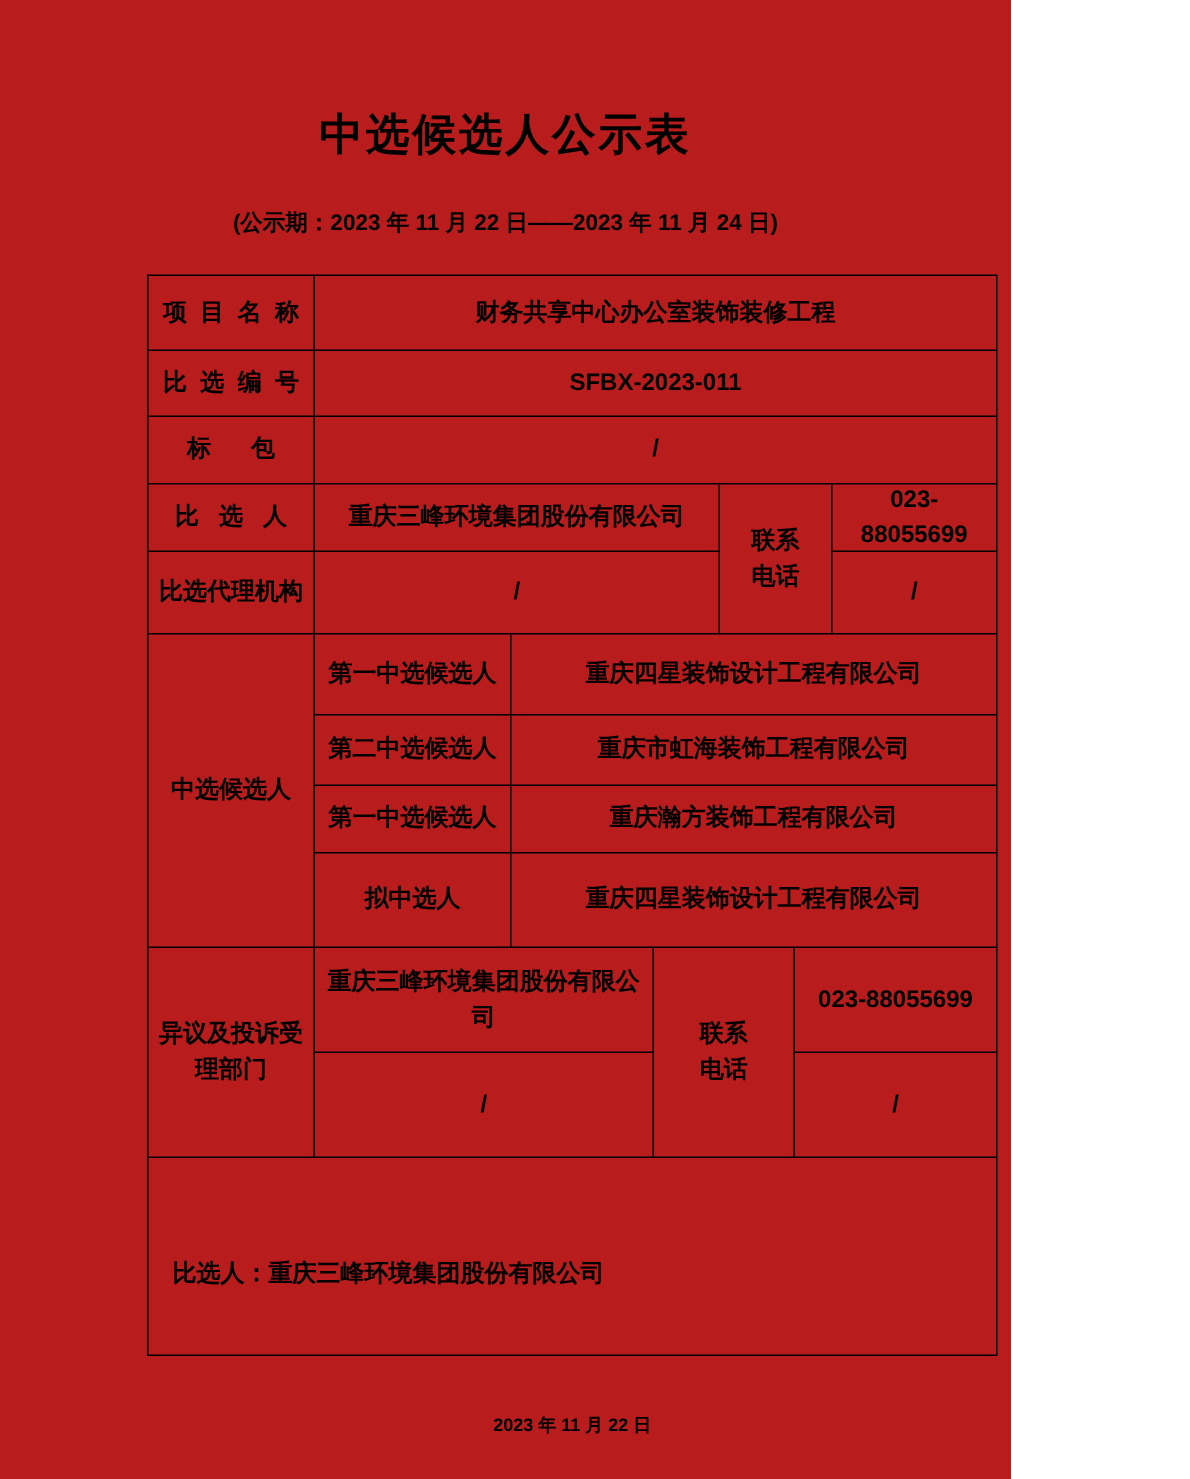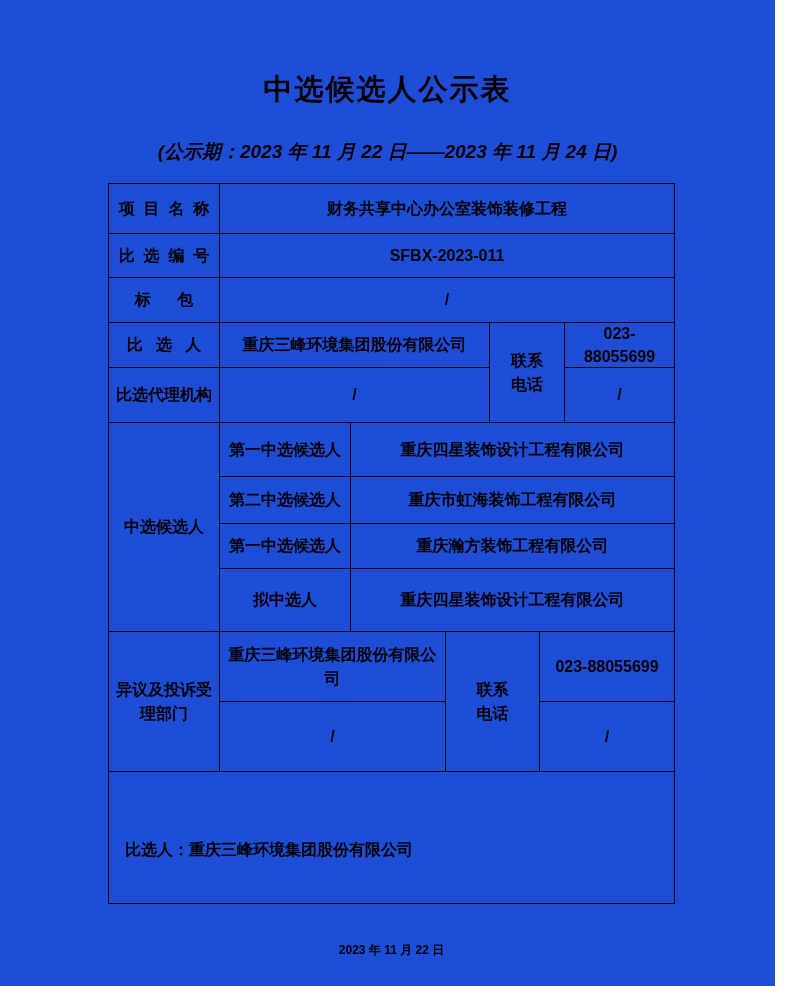--- a/index.html
+++ b/index.html
@@ -1,33 +1,33 @@
 <!DOCTYPE html>
 <html><head>
 <meta charset="utf-8">
 <style>
   html,body { margin:0; padding:0; }
   body {
     width:793px; height:986px; background:#ffffff;
     font-family:"Liberation Sans", sans-serif;
     color:#000; font-weight:bold;
   }
-  .page { position:relative; width:775px; height:986px; background:#1d4ed8; overflow:hidden; }
+  .page { position:relative; width:674px; height:986px; background:#b91c1c; overflow:hidden; }
 
   .doc-title {
     position:absolute; top:70px; left:0; width:100%;
     text-align:center; font-size:29px; font-weight:bold; letter-spacing:2px;
   }
   .doc-subtitle {
     position:absolute; top:139px; left:0; width:100%;
-    text-align:center; font-size:19px; font-weight:bold;font-style:italic;
+    text-align:center; font-size:15px; font-weight:bold;
   }
 
   .tbl {
-    position:absolute; left:108px; top:183px; width:567px;
+    position:absolute; left:98px; top:183px; width:567px;
     border:1.5px solid #000; box-sizing:border-box;
     font-size:16px;
   }
   .row { display:flex; }
   .col { display:flex; flex-direction:column; }
   .c {
     box-sizing:border-box;
     border-right:1.5px solid #000;
     border-bottom:1.5px solid #000;
     display:flex; align-items:center; justify-content:center;

